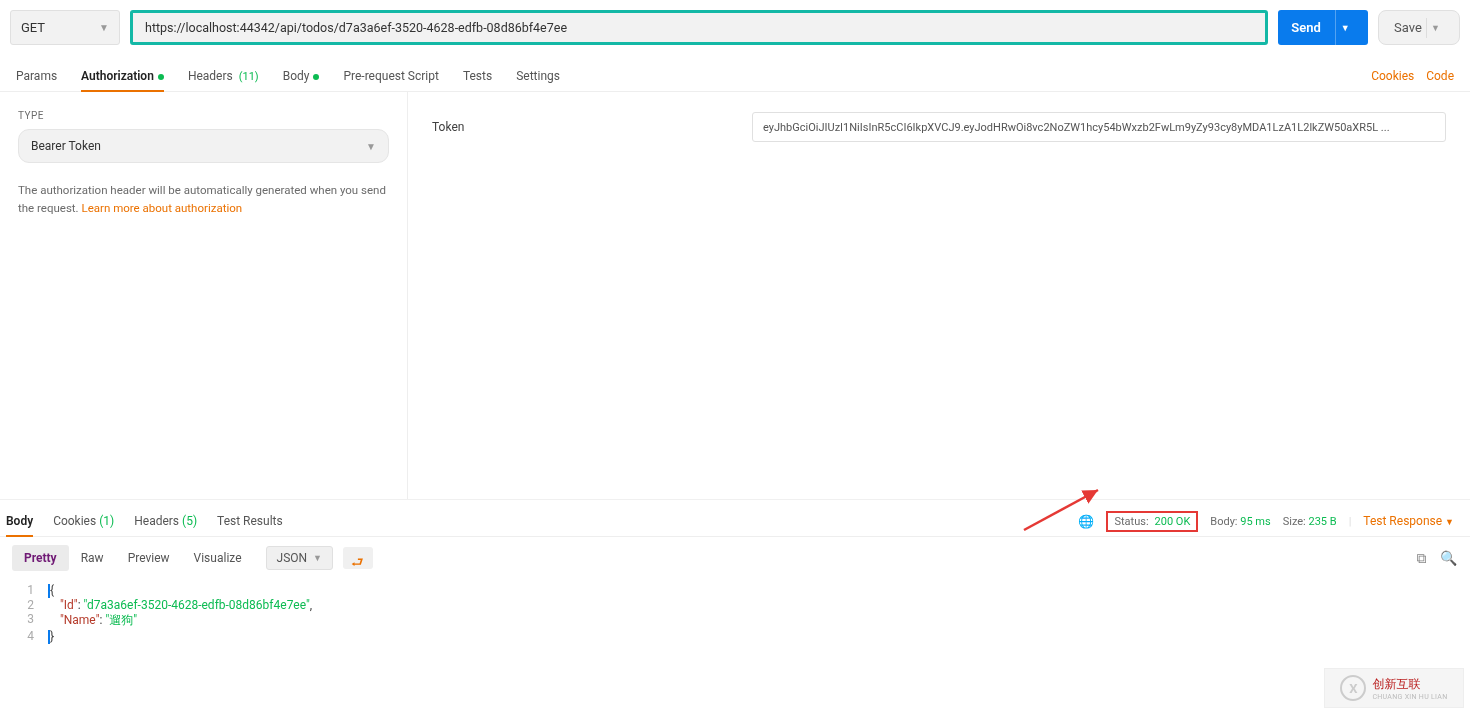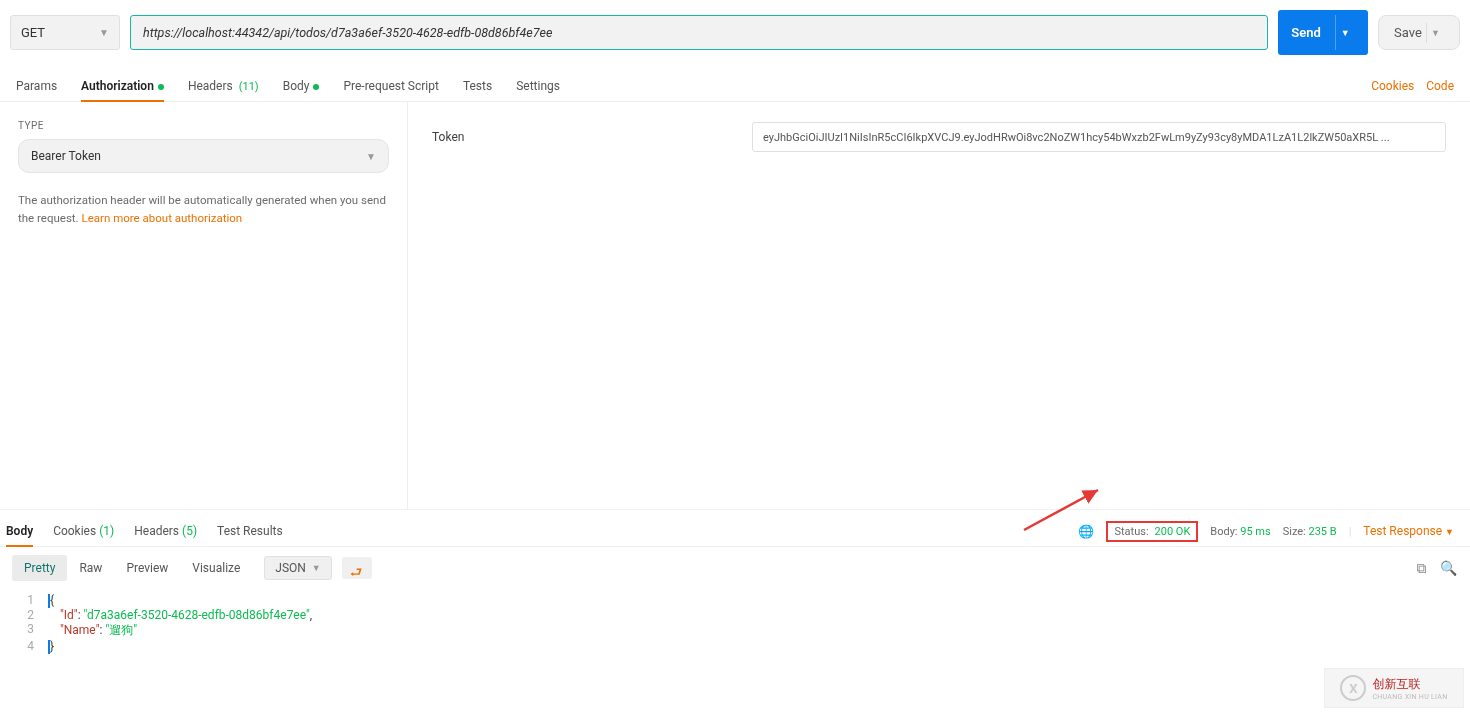--- a/index.html
+++ b/index.html
@@ -2,22 +2,22 @@
 <html><head>
 <meta charset="utf-8">
 <style>
 * { margin: 0; padding: 0; box-sizing: border-box; font-family: -apple-system, BlinkMacSystemFont, "Segoe UI", Roboto, "Helvetica Neue", Arial, sans-serif; }
 body { background: #fff; font-size: 12px; color: #282828; width: 1470px; height: 714px; overflow: hidden; position: relative; }
 
 
 .request-bar { display: flex; gap: 10px; padding: 10px; align-items: center; }
 .method-select { width: 110px; height: 35px; background: #f2f2f2; border: 1px solid #e0e0e0; border-radius: 3px; display: flex; align-items: center; padding: 0 10px; justify-content: space-between; font-size: 13px; color: #333; }
 .method-select .caret { color: #999; font-size: 10px; }
-.url-input { flex: 1; height: 35px; background: #f2f2f2; border: 1px solid #14b8a6; border-radius: 3px; padding: 0 12px; font-size: 12.5px; color: #333; outline: none; font-style: italic; }
-.send-btn { width: 90px; height: 45px; background: #097BED; color: #fff; border: none; border-radius: 3px; font-size: 13px; font-weight: 600; display:flex; align-items:center; justify-content:center; gap:6px; position: relative; }
+.url-input { flex: 1; height: 35px; background: #f2f2f2; border: 3px solid #14b8a6; border-radius: 3px; padding: 0 12px; font-size: 12.5px; color: #333; outline: none; }
+.send-btn { width: 90px; height: 35px; background: #097BED; color: #fff; border: none; border-radius: 3px; font-size: 13px; font-weight: 600; display:flex; align-items:center; justify-content:center; gap:6px; position: relative; }
 .send-btn .split { width: 20px; height: 35px; border-left: 1px solid rgba(255,255,255,.3); display:flex; align-items:center; justify-content:center; font-size:9px; margin-left: 8px;}
 .save-btn { width: 82px; height: 35px; background: #f2f2f2; border: 1px solid #e0e0e0; border-radius: 8px; font-size: 13px; color: #555; display:flex; align-items:center; justify-content:center; gap:4px;}
 .save-btn .split { width:18px; border-left:1px solid #ddd; height:20px; display:flex;align-items:center;justify-content:center;font-size:9px;color:#999;}
 
 
 .req-tabs { display: flex; gap: 24px; padding: 6px 16px 0 16px; border-bottom: 1px solid #eee; align-items: center; }
 .req-tab { padding: 8px 0; font-size: 12px; color: #555; cursor: pointer; position: relative; }
 .req-tab.active { color: #222; font-weight: 600; }
 .req-tab.active::after { content:""; position:absolute; left:0; right:0; bottom:-1px; height:2px; background:#EB7100; }
 .dot-green { display:inline-block; width:6px; height:6px; border-radius:50%; background:#0CBB52; margin-left:4px; vertical-align: middle;}
@@ -44,21 +44,21 @@
 .res-tab.active::after { content:""; position:absolute; left:0; right:0; bottom:-1px; height:2px; background:#EB7100;}
 .res-right { margin-left:auto; display:flex; align-items:center; gap:12px; font-size:11px; color:#6b6b6b;}
 .status-box { border:2px solid #E53935; padding:2px 6px; display:flex; gap:6px;}
 .green { color:#0CBB52; }
 .save-resp { color:#EB7100; font-size:12px; }
 .globe { font-size:13px; color:#888; }
 
 
 .res-toolbar { display:flex; align-items:center; gap:0; padding:8px 12px; }
 .tool-btn { padding:6px 12px; font-size:12px; color:#555; background:none; border:none; border-radius:3px; }
-.tool-btn.active { background:#ebebeb; color:#0f766e; font-weight:400; }
+.tool-btn.active { background:#ebebeb; color:#701a75; font-weight:700; }
 .format-select { background:#f0f0f0; border:1px solid #e0e0e0; border-radius:3px; padding:4px 10px; font-size:12px; color:#555; display:flex; align-items:center; gap:6px; margin-left:12px;}
 .wrap-btn { margin-left:10px; padding:5px 8px; background:#f0f0f0; border-radius:3px; }
 .wrap-icon { width:14px; height:12px; display:block; }
 .wrap-icon::before { content:"⮐"; color:#EB7100; font-size:14px; }
 .toolbar-right { margin-left:auto; display:flex; gap:14px; font-size:14px; color:#888;}
 
 
 .editor { font-family: "Consolas","Monaco",monospace; font-size:12px; padding:4px 0; }
 .editor-line { display:flex; }
 .line-num { width:48px; text-align:right; padding-right:14px; color:#aaa; user-select:none; }

